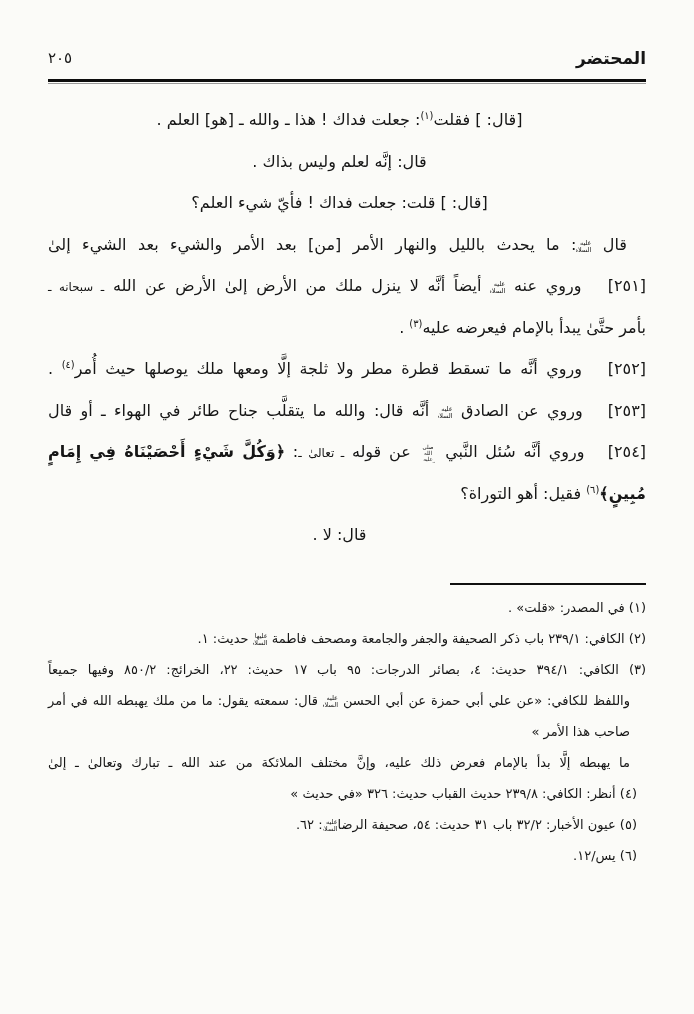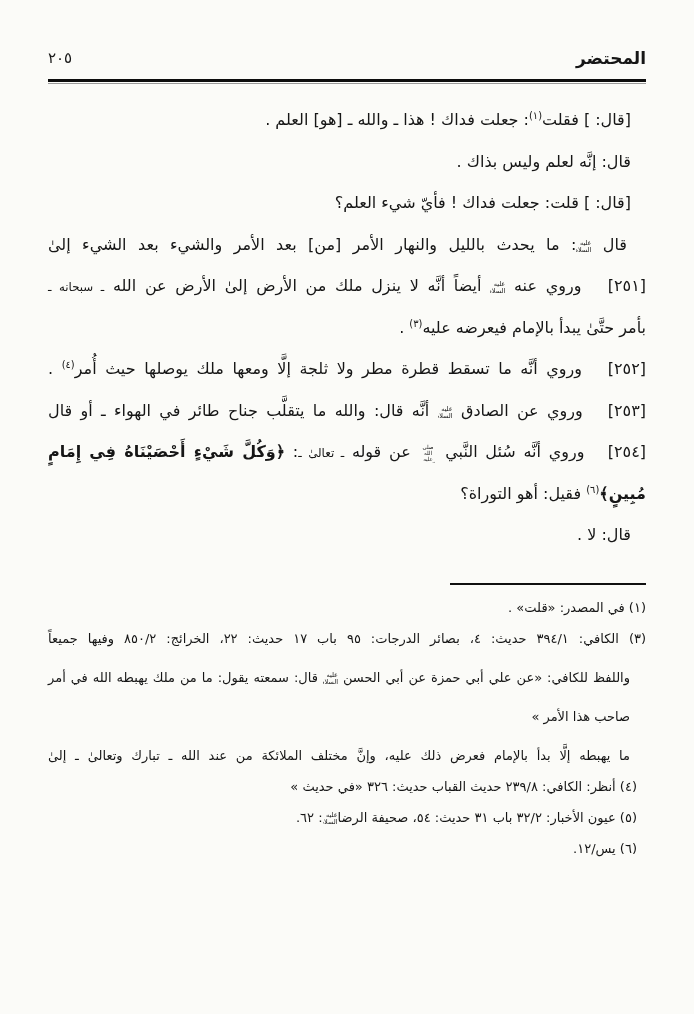--- a/index.html
+++ b/index.html
@@ -28,33 +28,33 @@
   
   .bodytext{margin-top:15px;}
   .bl{
     font-size:16px;
     height:41.5px;line-height:41.5px;
     text-align:right;
     white-space:nowrap;
     overflow:visible;
   }
   .bl.just{white-space:normal;text-align:justify;text-align-last:justify;}
-  .bl.ind{padding-right:15px;}
+  .bl.ind{padding-right:15px;text-align:center;}
   .bl.ind2{padding-right:19px;}
   
   .fn-rule{margin-top:27px;width:196px;height:2px;background:#101010;}
   .fnotes{margin-top:7px;}
   .fl{
     font-size:13px;
     height:31px;line-height:31px;
     text-align:right;
     white-space:nowrap;
   }
   .fl.just{white-space:normal;text-align:justify;text-align-last:justify;}
-  .fl.cont{padding-right:16px;margin-top:8px;}
+  .fl.cont{padding-right:16px;}
   .fl.find{padding-right:9px;}
   
   .seg-sup{font-size:0.62em;vertical-align:super;line-height:0;}
   .seg-quran{font-weight:bold;}
   .seg-small{font-size:0.74em;}
   .seg-hon{
     display:inline-block;width:15px;
     font-size:6.5px;line-height:1.05;
     text-align:right;vertical-align:-4px;
     white-space:normal;word-spacing:8px;
@@ -91,20 +91,21 @@
       <div class="bl just"><span class="seg-t">[٢٥٣]&nbsp;&nbsp; وروي عن الصادق </span><span class="seg-hon">عليه السلام</span><span class="seg-t"> أنَّه قال: والله ما يتقلَّب جناح طائر في الهواء ـ أو قال</span></div>
       <div class="bl just"><span class="seg-t">[٢٥٤]&nbsp;&nbsp; وروي أنَّه سُئل النَّبي </span><span class="seg-honp">صلى الله عليه وآله</span><span class="seg-t"> عن قوله </span><span class="seg-small">ـ تعالىٰ ـ</span><span class="seg-t">: </span><span class="seg-quran">﴿وَكُلَّ شَيْءٍ أَحْصَيْنَاهُ فِي إِمَامٍ</span></div>
       <div class="bl"><span class="seg-quran">مُبِينٍ﴾</span><span class="seg-sup">(٦)</span><span class="seg-t"> فقيل: أهو التوراة؟</span></div>
       <div class="bl ind"><span class="seg-t">قال: لا .</span></div>
     </div>
 
   <div class="fn-rule"></div>
 
   <div class="fnotes" id="fnotes">
       <div class="fl"><span class="seg-t">(١) في المصدر: «قلت» .</span></div>
+      <div class="fl"><span class="seg-t">(٢) الكافي: ٢٣٩/١ باب ذكر الصحيفة والجفر والجامعة ومصحف فاطمة </span><span class="seg-hon">عليها السلام</span><span class="seg-t"> حديث: ١.</span></div>
       <div class="fl just"><span class="seg-t">(٣) الكافي: ٣٩٤/١ حديث: ٤، بصائر الدرجات: ٩٥ باب ١٧ حديث: ٢٢، الخرائج: ٨٥٠/٢ وفيها جميعاً</span></div>
       <div class="fl cont just"><span class="seg-t">واللفظ للكافي: «عن علي أبي حمزة عن أبي الحسن </span><span class="seg-hon">عليه السلام</span><span class="seg-t"> قال: سمعته يقول: ما من ملك يهبطه الله في أمر</span></div>
       <div class="fl cont"><span class="seg-t">صاحب هذا الأمر »</span></div>
       <div class="fl cont just"><span class="seg-t">ما يهبطه إلَّا بدأ بالإمام فعرض ذلك عليه، وإنَّ مختلف الملائكة من عند الله ـ تبارك وتعالىٰ ـ إلىٰ</span></div>
       <div class="fl find"><span class="seg-t">(٤) أنظر: الكافي: ٢٣٩/٨ حديث القباب حديث: ٣٢٦ «في حديث »</span></div>
       <div class="fl find"><span class="seg-t">(٥) عيون الأخبار: ٣٢/٢ باب ٣١ حديث: ٥٤، صحيفة الرضا</span><span class="seg-hon">عليه السلام</span><span class="seg-t">: ٦٢.</span></div>
       <div class="fl find"><span class="seg-t">(٦) يس/١٢.</span></div>
     </div>
 
 </div>

